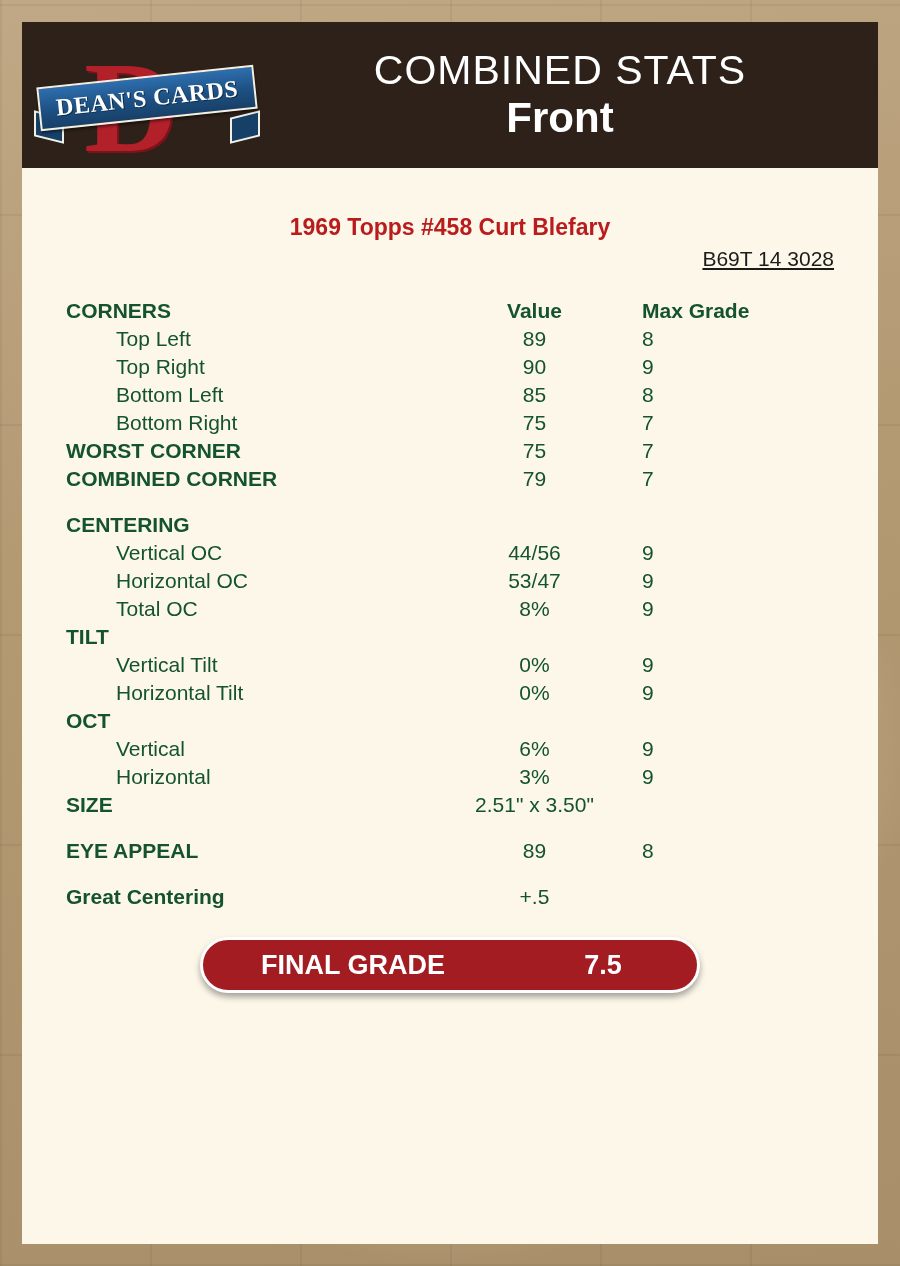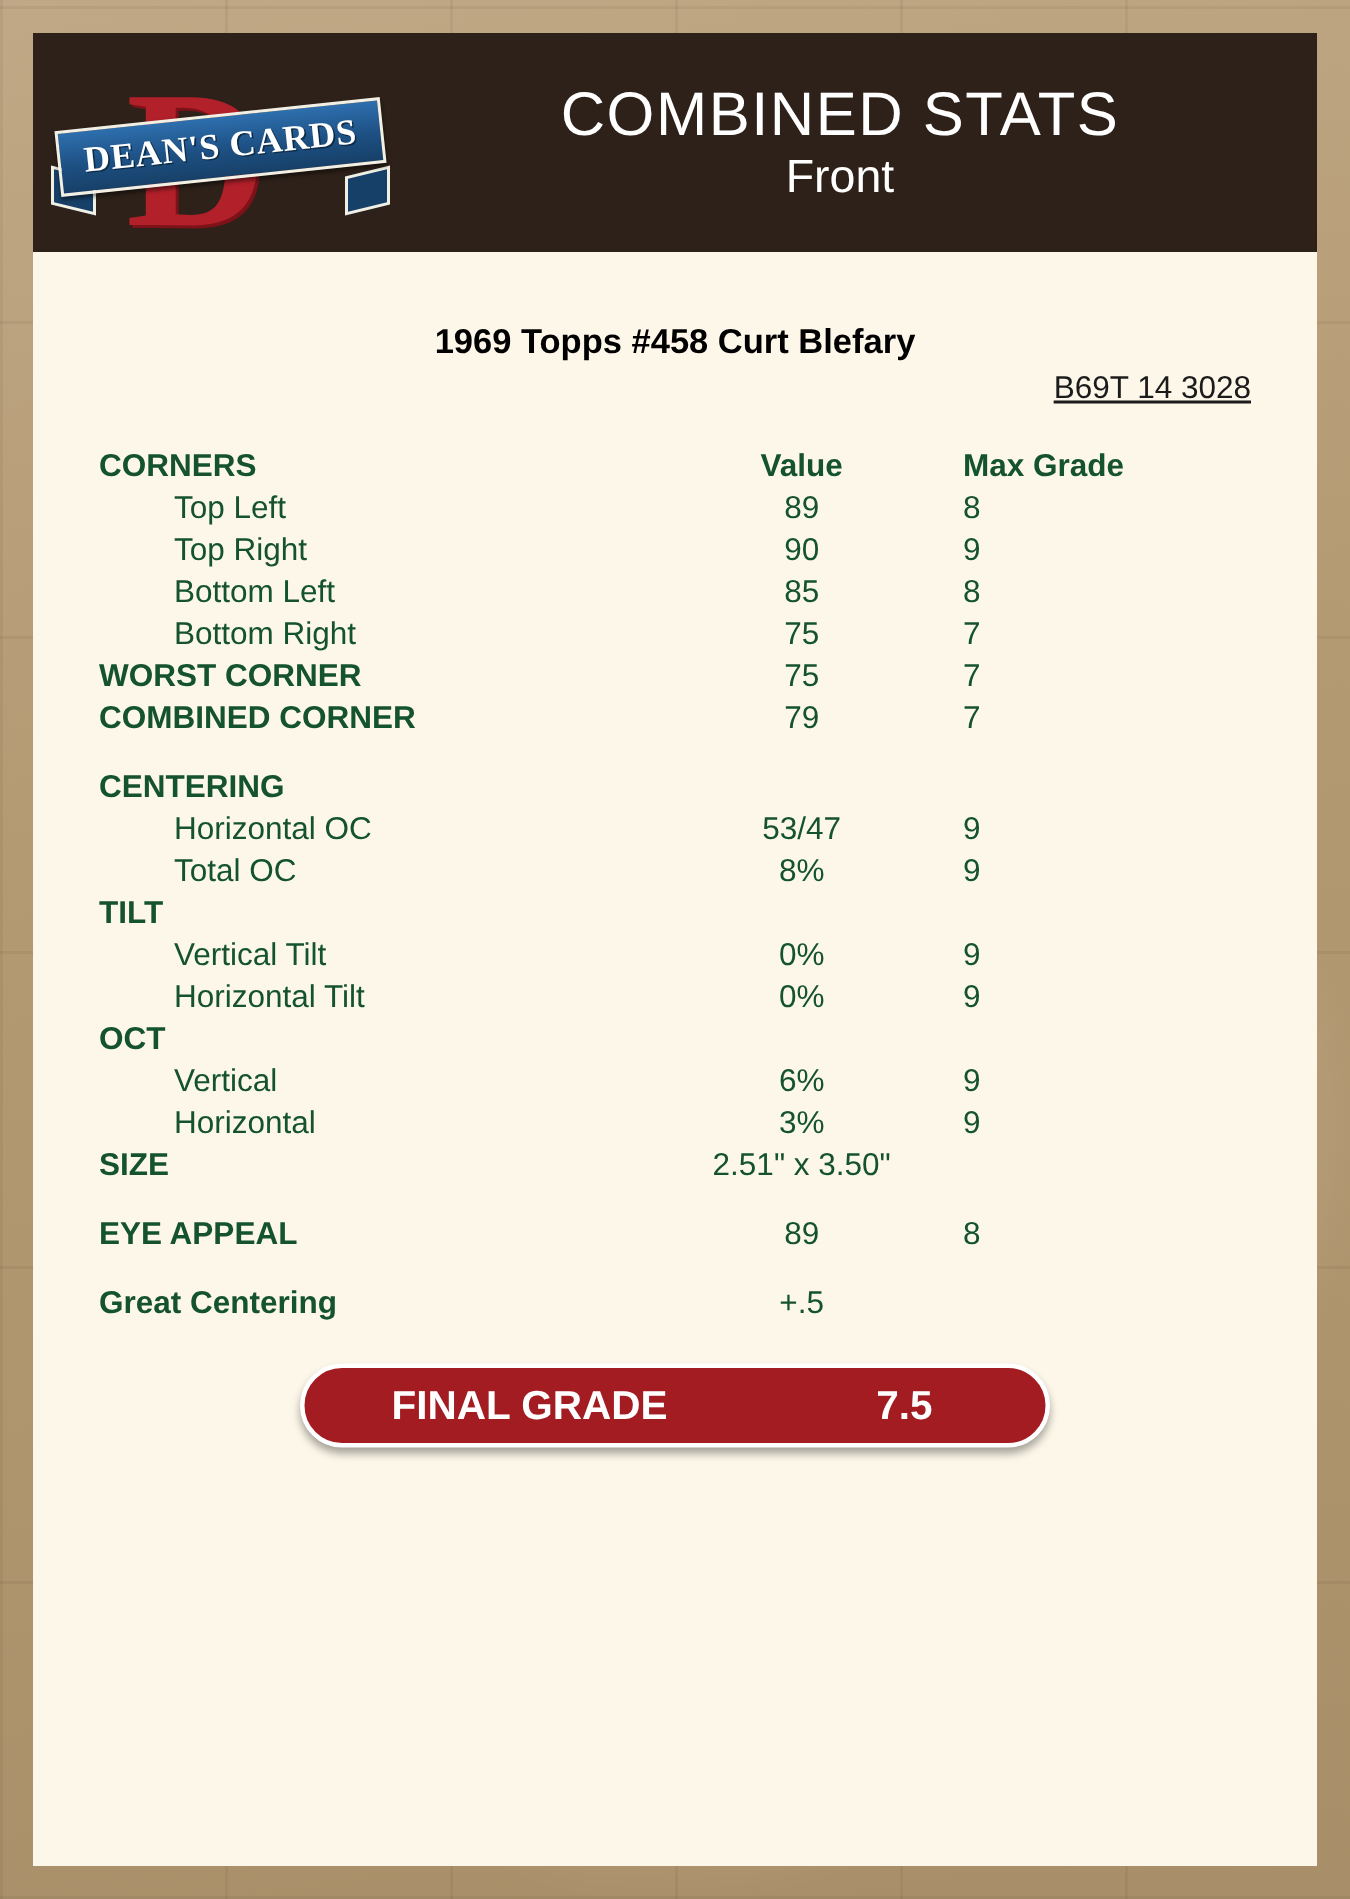--- a/index.html
+++ b/index.html
@@ -102,36 +102,37 @@
     text-align: center;
     color: #ffffff;
     padding-right: 30px;
   }
   .header-title {
     font-size: 41px;
     letter-spacing: 1px;
     line-height: 1.05;
   }
   .header-sub {
-    font-size: 31px;
+    font-size: 42px;
     margin-top: 4px;
     line-height: 1.05;
+    font-weight: bold;
   }
 
   .sheet {
     background: #fcf7e9;
     height: 1076px;
     padding: 32px 44px 20px 44px;
     position: relative;
   }
   .card-title {
     text-align: center;
     font-size: 23px;
     font-weight: bold;
-    color: #000000;
+    color: #b91c1c;
     margin-top: 14px;
   }
   .card-sub {
     text-align: right;
     font-size: 21px;
     color: #1b1b1b;
     margin-top: 6px;
     text-decoration: underline;
   }
 
@@ -247,20 +248,25 @@
           </tr>
           <tr class="gap">
             <td colspan="3"></td>
           </tr>
           <tr class="tall sect">
             <td class="lbl">CENTERING</td>
             <td class="val"></td>
             <td class="grd"></td>
           </tr>
           <tr class="tall">
+            <td class="lbl indent">Vertical OC</td>
+            <td class="val">44/56</td>
+            <td class="grd">9</td>
+          </tr>
+          <tr class="tall">
             <td class="lbl indent">Horizontal OC</td>
             <td class="val">53/47</td>
             <td class="grd">9</td>
           </tr>
           <tr class="tall">
             <td class="lbl indent">Total OC</td>
             <td class="val">8%</td>
             <td class="grd">9</td>
           </tr>
           <tr class="tall sect">

